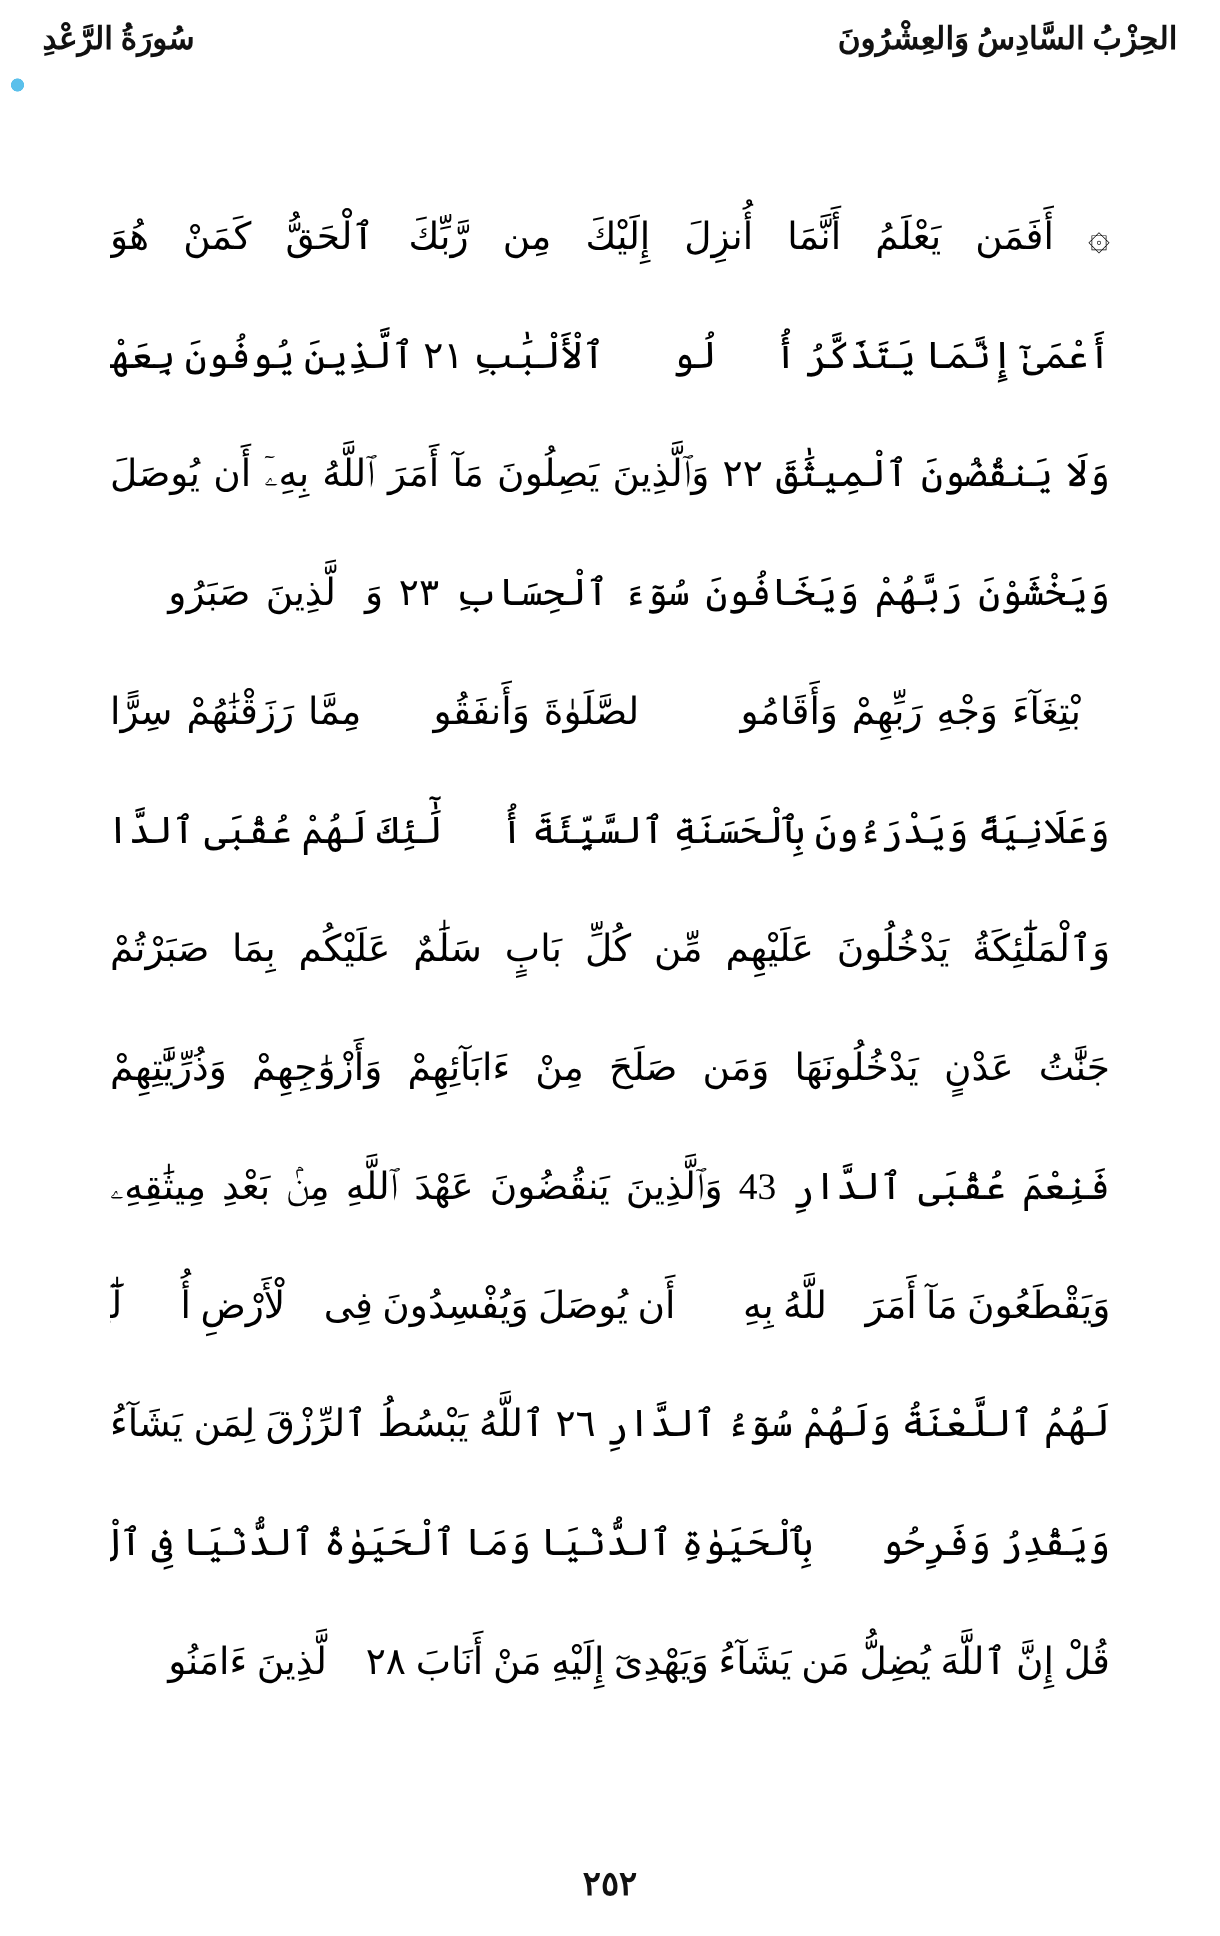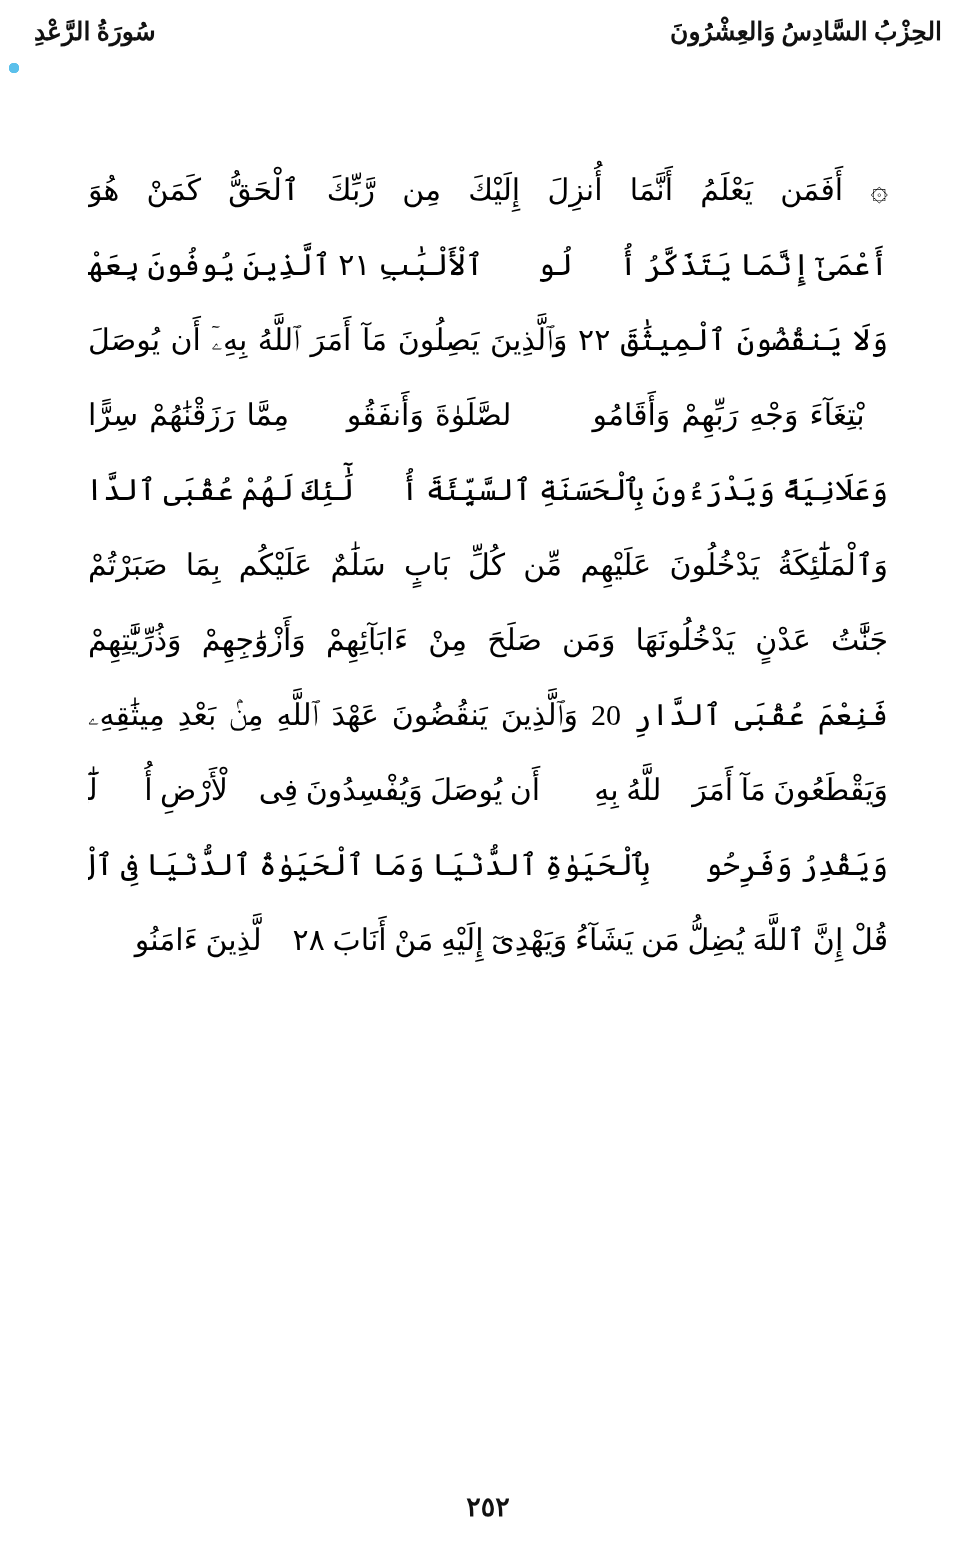--- a/index.html
+++ b/index.html
@@ -137,20 +137,21 @@
     top: 134px;
     left: 72px;
     width: 832px;
     height: 1256px;
     z-index: 3;
     box-sizing: border-box;
     padding: 18px 16px 10px 16px;
     display: flex;
     flex-direction: column;
     justify-content: flex-start;
+    gap: 20px;
   }
 
   .line {
     font-family: "Liberation Serif", "DejaVu Serif", serif;
     font-size: 30px;
     line-height: 75px;
     height: 75px;
     color: #000000;
     text-align: justify;
     text-align-last: justify;
@@ -186,26 +187,28 @@
     <div class="header-item hizb-title">الحِزْبُ السَّادِسُ وَالعِشْرُونَ</div>
   </div>
 
   <div class="frame-outer"></div>
   <div class="frame-inner-white"></div>
 
   <div class="text-block">
     <div class="line">۞ أَفَمَن يَعْلَمُ أَنَّمَا أُنزِلَ إِلَيْكَ مِن رَّبِّكَ ٱلْحَقُّ كَمَنْ هُوَ</div>
     <div class="line">أَعْمَىٰٓ إِنَّمَا يَتَذَكَّرُ أُو۟لُوا۟ ٱلْأَلْبَٰبِ ٢١ ٱلَّذِينَ يُوفُونَ بِعَهْدِ ٱللَّهِ</div>
     <div class="line">وَلَا يَنقُضُونَ ٱلْمِيثَٰقَ ٢٢ وَٱلَّذِينَ يَصِلُونَ مَآ أَمَرَ ٱللَّهُ بِهِۦٓ أَن يُوصَلَ</div>
+    <div class="line">وَيَخْشَوْنَ رَبَّهُمْ وَيَخَافُونَ سُوٓءَ ٱلْحِسَابِ ٢٣ وَٱلَّذِينَ صَبَرُوا۟</div>
     <div class="line">ٱبْتِغَآءَ وَجْهِ رَبِّهِمْ وَأَقَامُوا۟ ٱلصَّلَوٰةَ وَأَنفَقُوا۟ مِمَّا رَزَقْنَٰهُمْ سِرًّا</div>
     <div class="line">وَعَلَانِيَةً وَيَدْرَءُونَ بِٱلْحَسَنَةِ ٱلسَّيِّئَةَ أُو۟لَٰٓئِكَ لَهُمْ عُقْبَى ٱلدَّارِ ٢٤</div>
     <div class="line">وَٱلْمَلَٰٓئِكَةُ يَدْخُلُونَ عَلَيْهِم مِّن كُلِّ بَابٍ سَلَٰمٌ عَلَيْكُم بِمَا صَبَرْتُمْ</div>
     <div class="line">جَنَّٰتُ عَدْنٍ يَدْخُلُونَهَا وَمَن صَلَحَ مِنْ ءَابَآئِهِمْ وَأَزْوَٰجِهِمْ وَذُرِّيَّٰتِهِمْ</div>
-    <div class="line">فَنِعْمَ عُقْبَى ٱلدَّارِ 20 وَٱلَّذِينَ يَنقُضُونَ عَهْدَ ٱللَّهِ مِنۢ بَعْدِ مِيثَٰقِهِۦ</div>
+    <div class="line">فَنِعْمَ عُقْبَى ٱلدَّارِ 43 وَٱلَّذِينَ يَنقُضُونَ عَهْدَ ٱللَّهِ مِنۢ بَعْدِ مِيثَٰقِهِۦ</div>
     <div class="line">وَيَقْطَعُونَ مَآ أَمَرَ ٱللَّهُ بِهِۦٓ أَن يُوصَلَ وَيُفْسِدُونَ فِى ٱلْأَرْضِ أُو۟لَٰٓئِكَ</div>
+    <div class="line">لَهُمُ ٱللَّعْنَةُ وَلَهُمْ سُوٓءُ ٱلدَّارِ ٢٦ ٱللَّهُ يَبْسُطُ ٱلرِّزْقَ لِمَن يَشَآءُ</div>
     <div class="line">وَيَقْدِرُ وَفَرِحُوا۟ بِٱلْحَيَوٰةِ ٱلدُّنْيَا وَمَا ٱلْحَيَوٰةُ ٱلدُّنْيَا فِى ٱلْءَاخِرَةِ</div>
     <div class="line">قُلْ إِنَّ ٱللَّهَ يُضِلُّ مَن يَشَآءُ وَيَهْدِىٓ إِلَيْهِ مَنْ أَنَابَ ٢٨ ٱلَّذِينَ ءَامَنُوا۟</div>
   </div>
 
   <div class="footer">
     <span class="page-number">٢٥٢</span>
   </div>
 
 </div>
 

